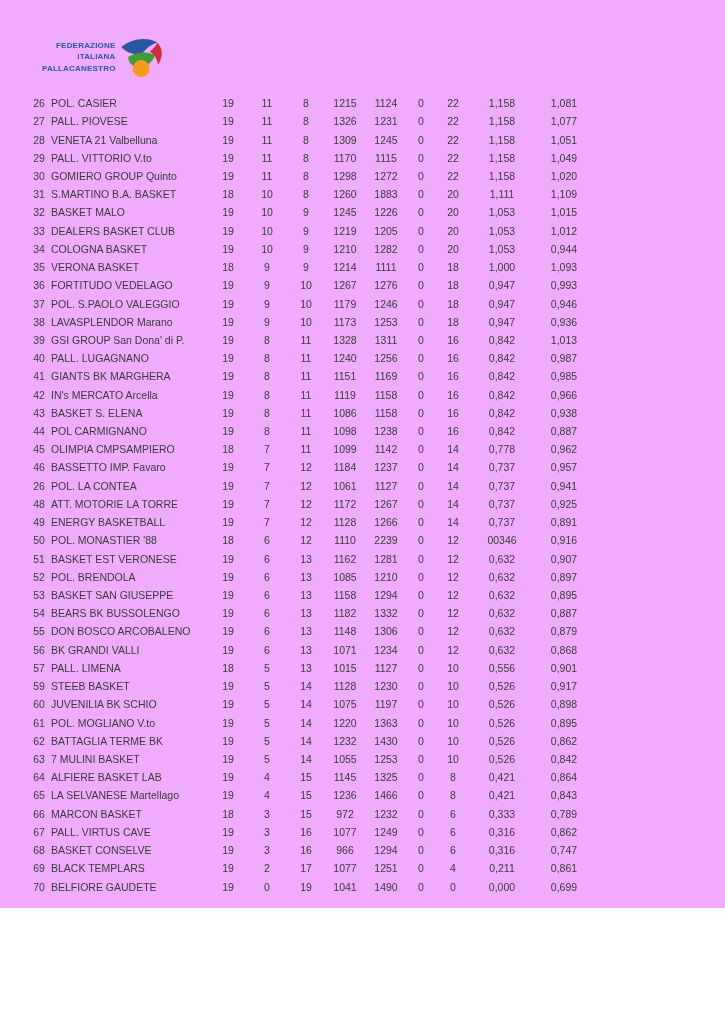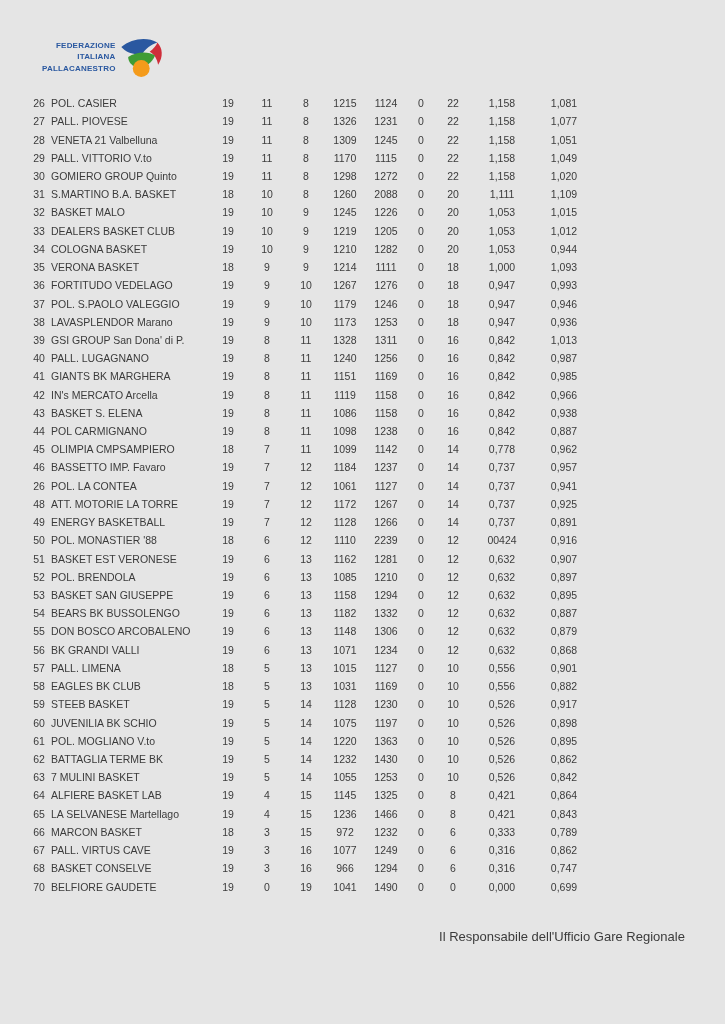--- a/index.html
+++ b/index.html
@@ -1,19 +1,19 @@
 <!DOCTYPE html>
 <html><head>
 <meta charset="utf-8">
 <style>
   html,body { margin:0; padding:0; background:#ffffff; }
   .page {
     position:relative;
-    width:725px; height:1024px;
-    background:#e5e5e5;
+    width:725px; height:908px;
+    background:#f0abfc;
     font-family:"Liberation Sans", sans-serif;
     color:#3b3b3b;
     overflow:hidden;
   }
 
   
   .logo {
     position:absolute; left:42px; top:33px;
     display:flex; align-items:center; gap:3px;
   }
@@ -151,21 +151,21 @@
           <td class="c9">1,158</td>
           <td class="c10">1,020</td>
         </tr>
         <tr>
           <td class="c0">31</td>
           <td class="c1">S.MARTINO B.A. BASKET</td>
           <td class="c2">18</td>
           <td class="c3">10</td>
           <td class="c4">8</td>
           <td class="c5">1260</td>
-          <td class="c6">2088</td>
+          <td class="c6">1883</td>
           <td class="c7">0</td>
           <td class="c8">20</td>
           <td class="c9">1,111</td>
           <td class="c10">1,109</td>
         </tr>
         <tr>
           <td class="c0">32</td>
           <td class="c1">BASKET MALO</td>
           <td class="c2">19</td>
           <td class="c3">10</td>
@@ -401,21 +401,21 @@
         <tr>
           <td class="c0">50</td>
           <td class="c1">POL. MONASTIER '88</td>
           <td class="c2">18</td>
           <td class="c3">6</td>
           <td class="c4">12</td>
           <td class="c5">1110</td>
           <td class="c6">2239</td>
           <td class="c7">0</td>
           <td class="c8">12</td>
-          <td class="c9">00424</td>
+          <td class="c9">00346</td>
           <td class="c10">0,916</td>
         </tr>
         <tr>
           <td class="c0">51</td>
           <td class="c1">BASKET EST VERONESE</td>
           <td class="c2">19</td>
           <td class="c3">6</td>
           <td class="c4">13</td>
           <td class="c5">1162</td>
           <td class="c6">1281</td>
@@ -496,33 +496,20 @@
           <td class="c3">5</td>
           <td class="c4">13</td>
           <td class="c5">1015</td>
           <td class="c6">1127</td>
           <td class="c7">0</td>
           <td class="c8">10</td>
           <td class="c9">0,556</td>
           <td class="c10">0,901</td>
         </tr>
         <tr>
-          <td class="c0">58</td>
-          <td class="c1">EAGLES BK CLUB</td>
-          <td class="c2">18</td>
-          <td class="c3">5</td>
-          <td class="c4">13</td>
-          <td class="c5">1031</td>
-          <td class="c6">1169</td>
-          <td class="c7">0</td>
-          <td class="c8">10</td>
-          <td class="c9">0,556</td>
-          <td class="c10">0,882</td>
-        </tr>
-        <tr>
           <td class="c0">59</td>
           <td class="c1">STEEB BASKET</td>
           <td class="c2">19</td>
           <td class="c3">5</td>
           <td class="c4">14</td>
           <td class="c5">1128</td>
           <td class="c6">1230</td>
           <td class="c7">0</td>
           <td class="c8">10</td>
           <td class="c9">0,526</td>
@@ -639,20 +626,33 @@
           <td class="c3">3</td>
           <td class="c4">16</td>
           <td class="c5">966</td>
           <td class="c6">1294</td>
           <td class="c7">0</td>
           <td class="c8">6</td>
           <td class="c9">0,316</td>
           <td class="c10">0,747</td>
         </tr>
         <tr>
+          <td class="c0">69</td>
+          <td class="c1">BLACK TEMPLARS</td>
+          <td class="c2">19</td>
+          <td class="c3">2</td>
+          <td class="c4">17</td>
+          <td class="c5">1077</td>
+          <td class="c6">1251</td>
+          <td class="c7">0</td>
+          <td class="c8">4</td>
+          <td class="c9">0,211</td>
+          <td class="c10">0,861</td>
+        </tr>
+        <tr>
           <td class="c0">70</td>
           <td class="c1">BELFIORE GAUDETE</td>
           <td class="c2">19</td>
           <td class="c3">0</td>
           <td class="c4">19</td>
           <td class="c5">1041</td>
           <td class="c6">1490</td>
           <td class="c7">0</td>
           <td class="c8">0</td>
           <td class="c9">0,000</td>

